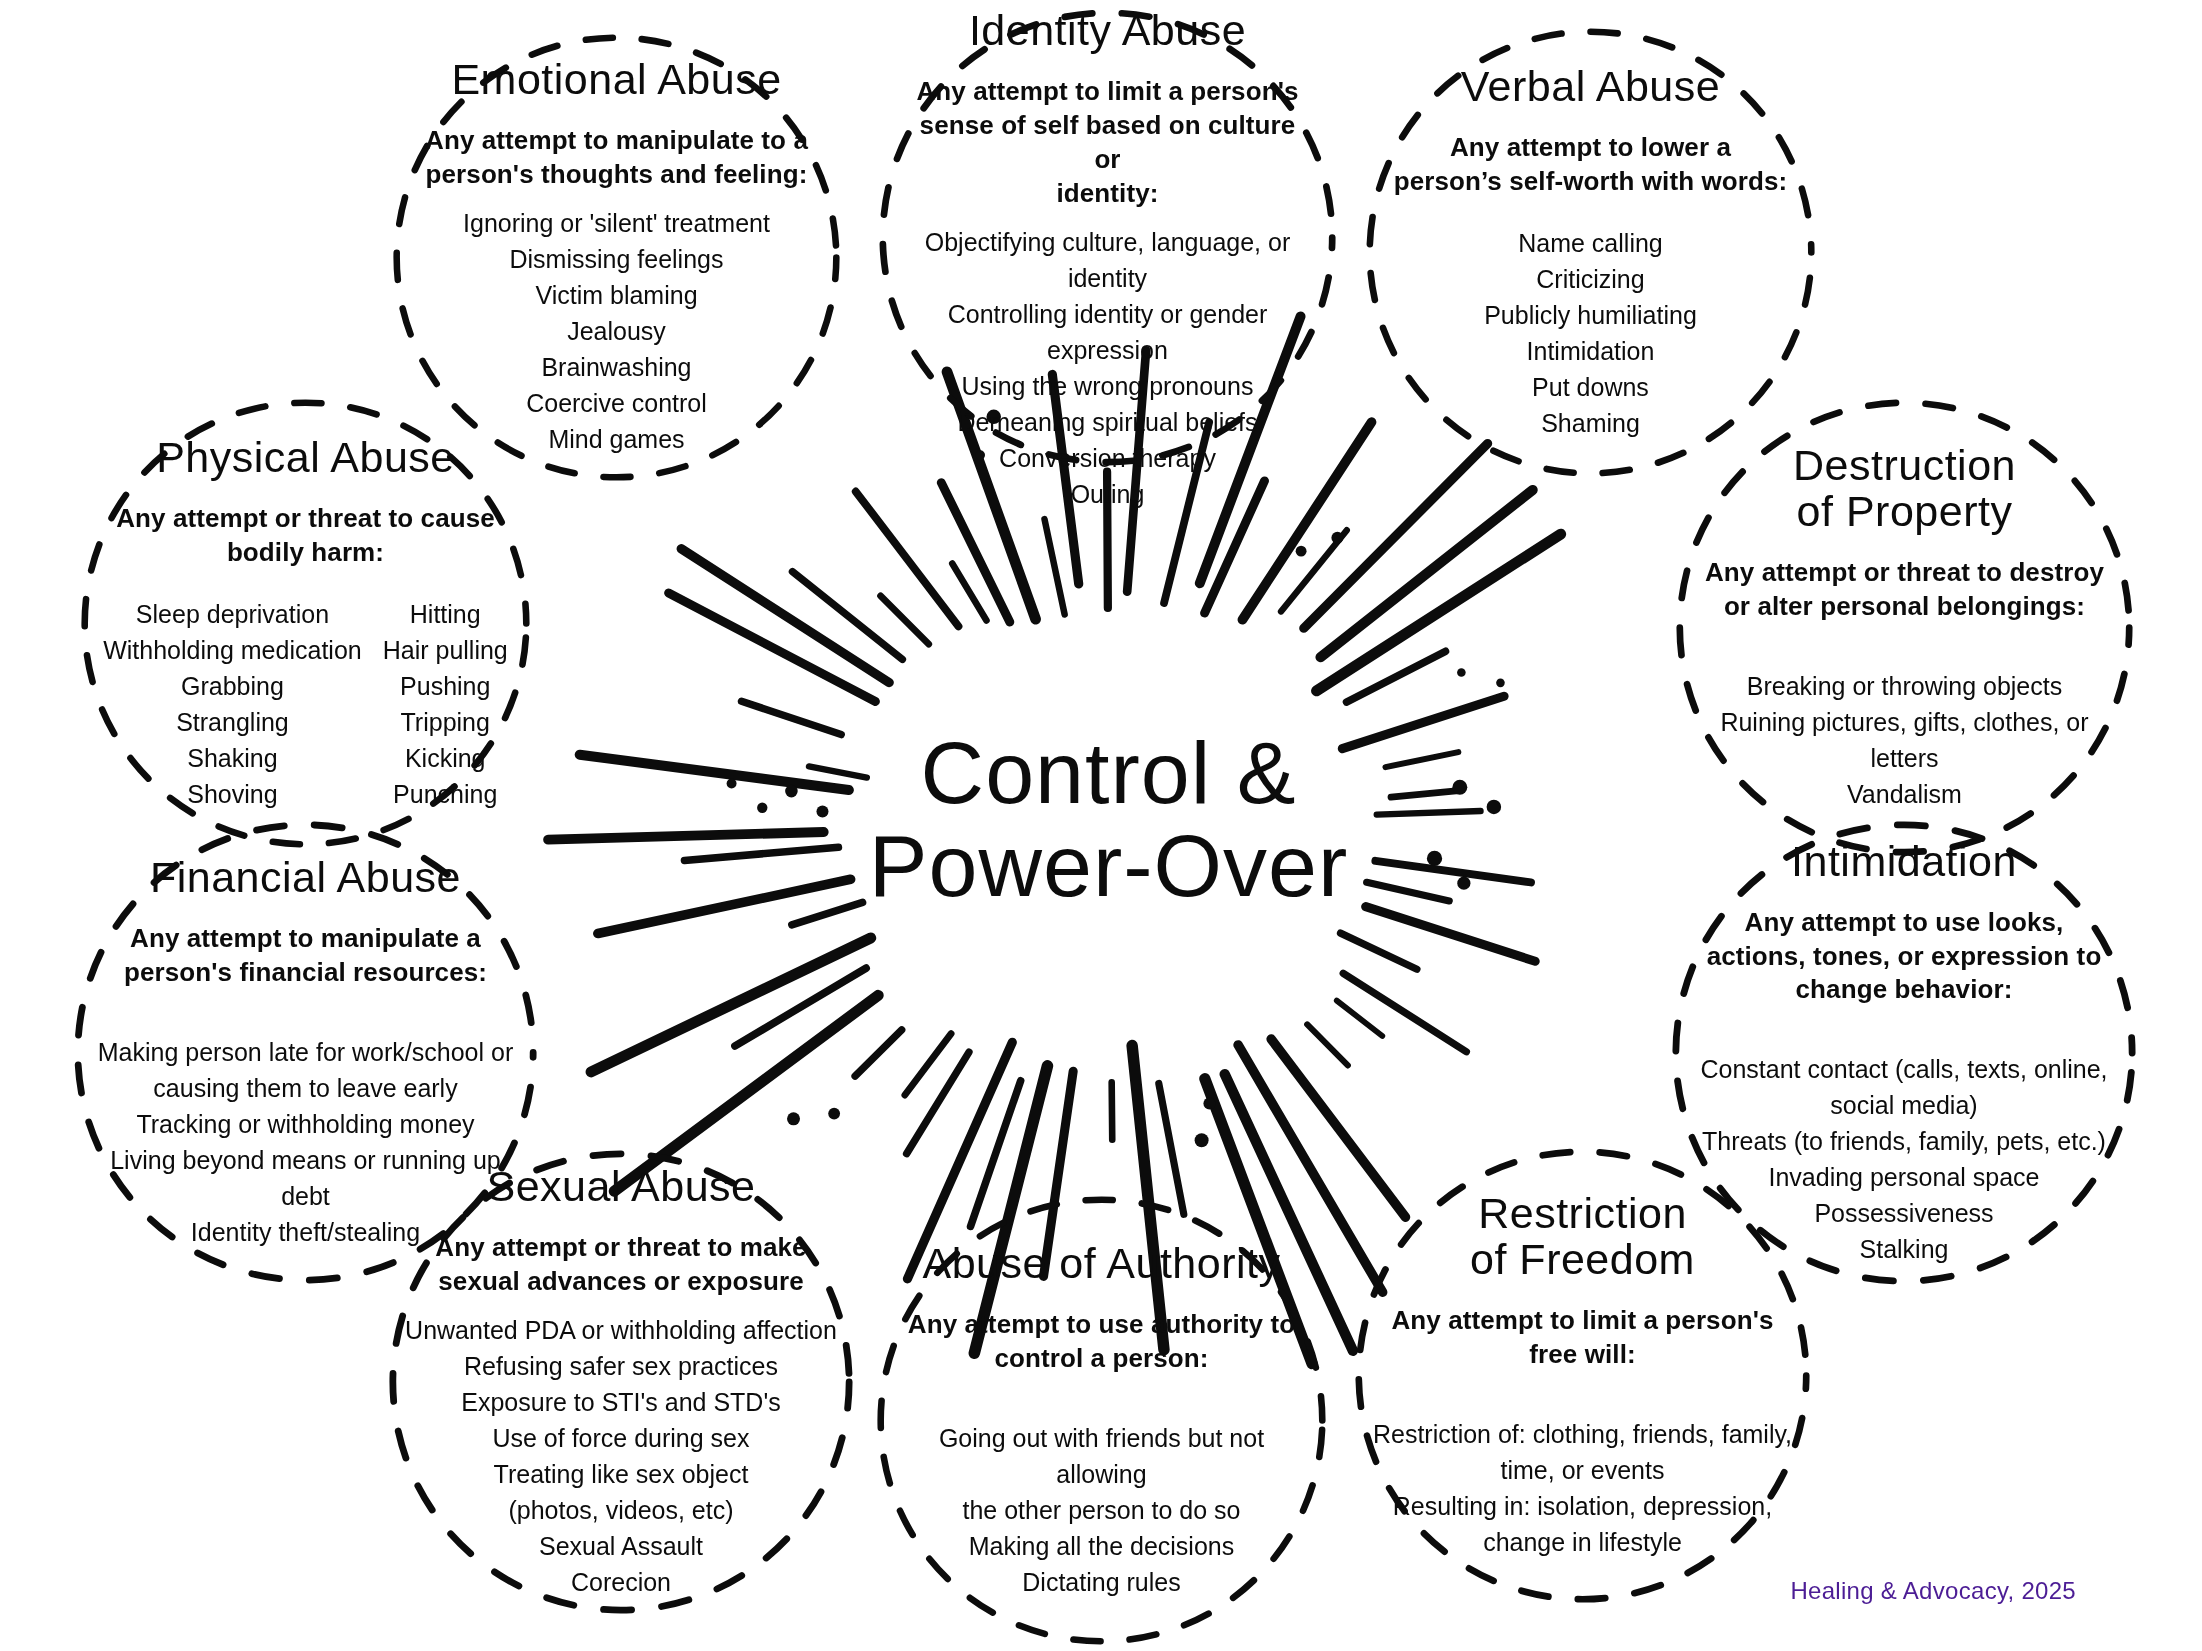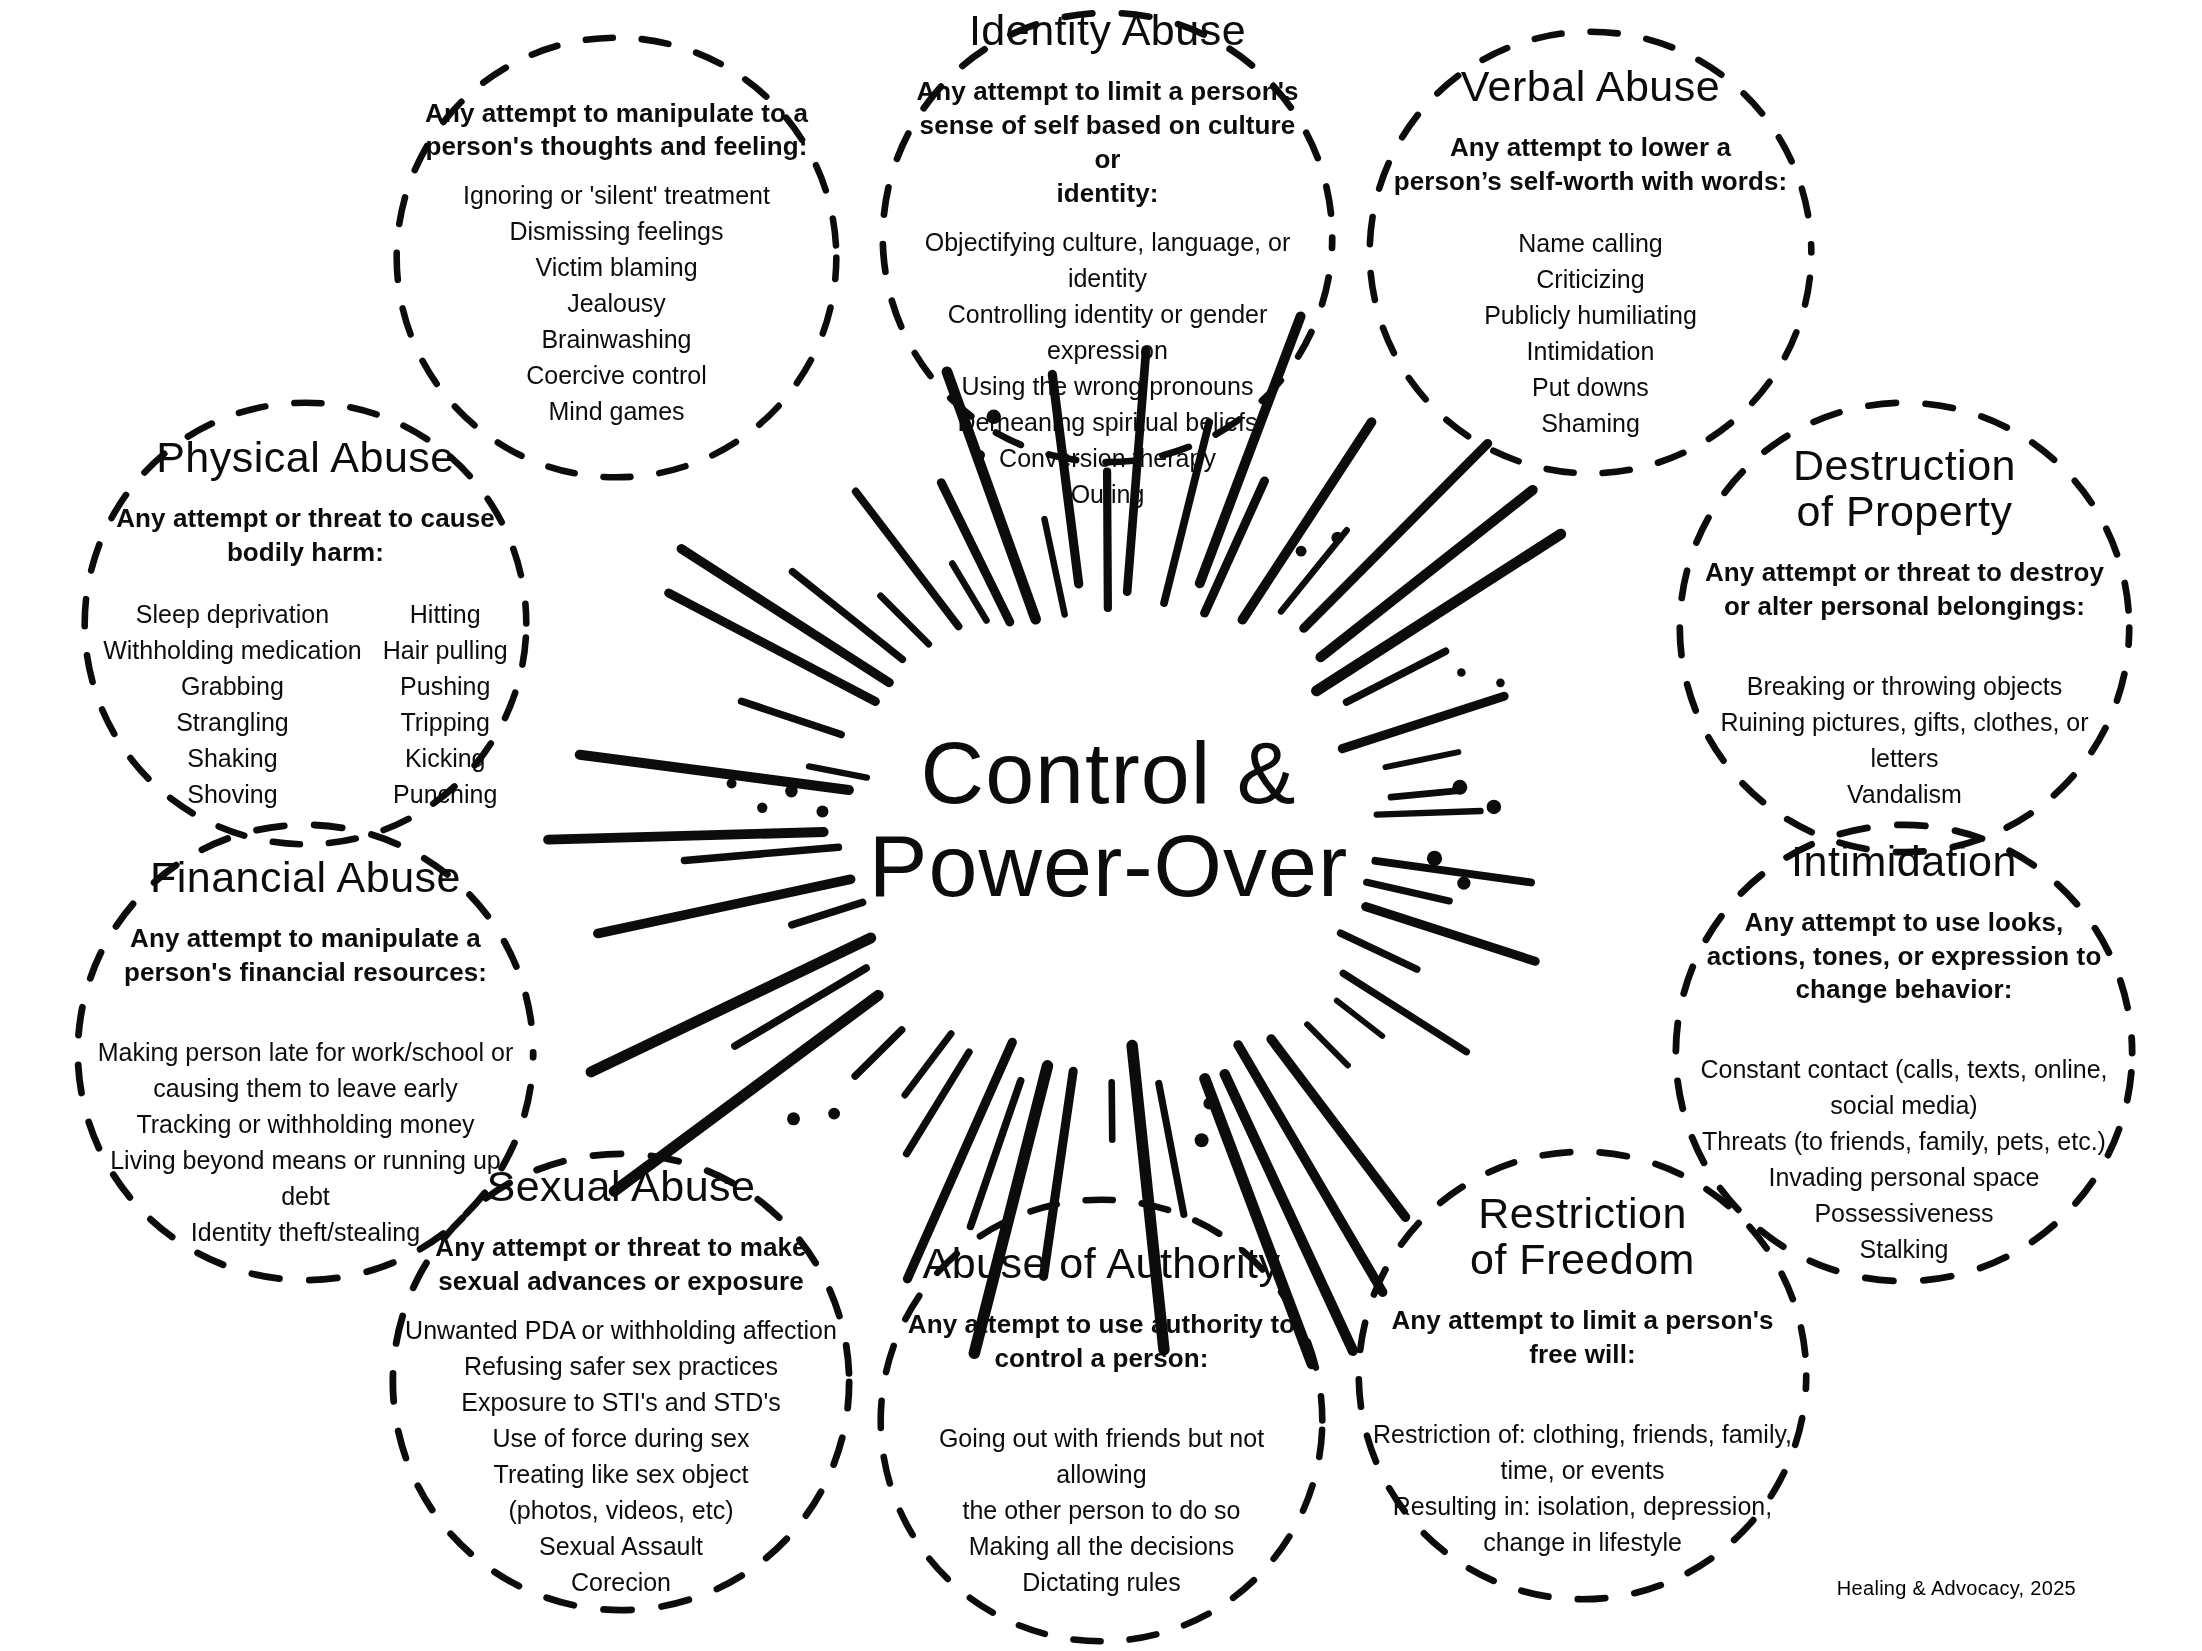--- a/index.html
+++ b/index.html
@@ -39,21 +39,21 @@
   #c-restriction {left:1354px; top:1147px; width:457px; height:457px;}
   
   #sunburst{position:absolute;left:440px;top:155px;width:1338px;height:1338px;}
   .center-label{
     position:absolute;left:583px;top:726px;width:1051px;
     text-align:center;font-size:88px;line-height:93px;font-weight:400;
     letter-spacing:1px;color:#0c0c0c;
   }
   .attribution{
     position:absolute;right:126px;top:1577px;
-    font-size:20px;color:#000000;letter-spacing:0.3px;
+    font-size:24px;color:#4c1d95;letter-spacing:0.3px;
   }
 </style>
 </head>
 <body>
 
 <div class="canvas">
 
   <svg id="sunburst" viewBox="-700 -700 1400 1400">
       <line x1="280.1" y1="-9.8" x2="388.8" y2="-13.6" stroke="#0c0c0c" stroke-width="6.6" stroke-linecap="round"></line>
       <line x1="278.8" y1="38.6" x2="441.5" y2="61.1" stroke="#0c0c0c" stroke-width="8.4" stroke-linecap="round"></line>
@@ -134,20 +134,21 @@
   <div class="center-label">
     <div>Control &amp;</div>
     <div>Power-Over</div>
   </div>
 
   <div class="circle gap-sm" id="c-emotional">
     <svg class="ring" viewBox="0 0 480 480" preserveAspectRatio="none">
       <ellipse cx="240" cy="240" rx="235" ry="235" fill="none" stroke="#0c0c0c" stroke-width="7" stroke-linecap="round" stroke-dasharray="29 31" stroke-dashoffset="6"></ellipse>
     </svg>
     <div class="content">
+      <h2 class="title">Emotional Abuse</h2>
       <p class="def">Any attempt to manipulate to a
 person's thoughts and feeling:</p>
       <ul class="items">
         <li>Ignoring or 'silent' treatment</li>
         <li>Dismissing feelings</li>
         <li>Victim blaming</li>
         <li>Jealousy</li>
         <li>Brainwashing</li>
         <li>Coercive control</li>
         <li>Mind games</li>

